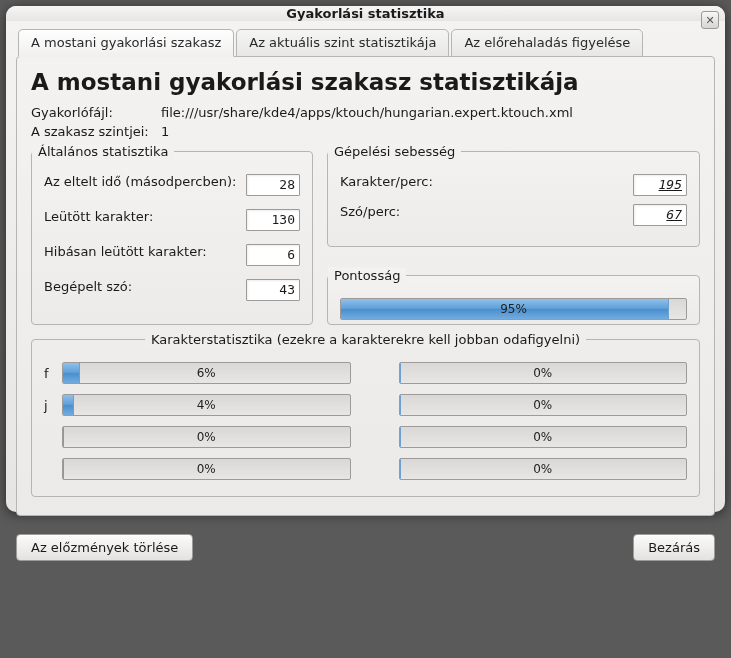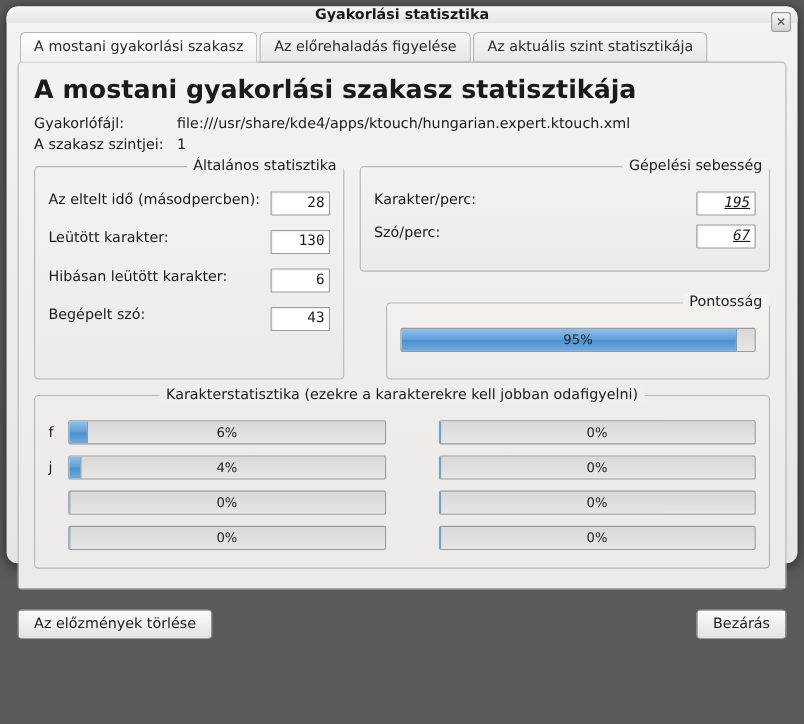--- a/index.html
+++ b/index.html
@@ -75,22 +75,22 @@
   .boxes {
     display:flex; gap:14px; margin-top:10px;
   }
   .group {
     border:1px solid #b6b5b3; border-radius:4px;
     padding: 22px 12px 12px 12px;
     position:relative;
     background: linear-gradient(#f3f2f1,#ecebe9);
   }
   .group > .legend {
-    position:absolute; top:-1px; left:0; right:0;
-    text-align:right; font-size:13px;
+    position:absolute; top:-1px; left:0; right:12px;
+    text-align:left; font-size:13px;
     transform: translateY(-50%);
   }
   .group > .legend span {
     background: #efeeed;
     background: linear-gradient(#f3f2f1,#f1f0ef);
     padding: 0 6px;
   }
   .col-left { width: 282px; display:flex; flex-direction:column; gap:5px;}
   .col-right { flex:1; display:flex; flex-direction:column; gap:28px;}
   .stat-row {
@@ -100,21 +100,21 @@
   .val-box {
     width: 54px; height: 22px;
     border:1px solid #9c9b99;
     background:#fff;
     text-align:right; padding: 2px 4px 0 0;
     font-family: monospace; font-size:13px;
     border-radius:1px;
     box-shadow: inset 1px 1px 2px rgba(0,0,0,.08);
   }
   .speed .val-box { font-style: italic; text-decoration: underline; }
-  .acc-group { padding-top: 22px; padding-bottom:24px;margin-left:24px;}
+  .acc-group { padding-top: 22px; padding-bottom:4px;}
   .progress {
     height: 22px;
     border:1px solid #9c9b99; border-radius:2px;
     background: linear-gradient(#d9d8d7,#e7e6e5);
     position:relative; overflow:hidden;
   }
   .progress .bar {
     position:absolute; left:0; top:0; bottom:0;
     background: linear-gradient(#8fc1ec,#5e9fd8 48%,#4a8fcf 52%,#72acdf);
     border-right:1px solid #6ca0d0;
@@ -157,22 +157,22 @@
 
 <div class="window">
   <div class="titlebar">
     <h1>Gyakorlási statisztika</h1>
     <div class="close-btn">✕</div>
   </div>
 
   <div class="content">
     <div class="tabs">
       <div class="tab active">A mostani gyakorlási szakasz</div>
+      <div class="tab">Az aktuális szint statisztikája</div>
       <div class="tab">Az előrehaladás figyelése</div>
-      <div class="tab">Az aktuális szint statisztikája</div>
     </div>
 
     <div class="panel">
       <h2 class="heading">A mostani gyakorlási szakasz statisztikája</h2>
 
       <div class="meta-row">
         <div class="label">Gyakorlófájl:</div>
         <div>file:///usr/share/kde4/apps/ktouch/hungarian.expert.ktouch.xml</div>
       </div>
       <div class="meta-row">

